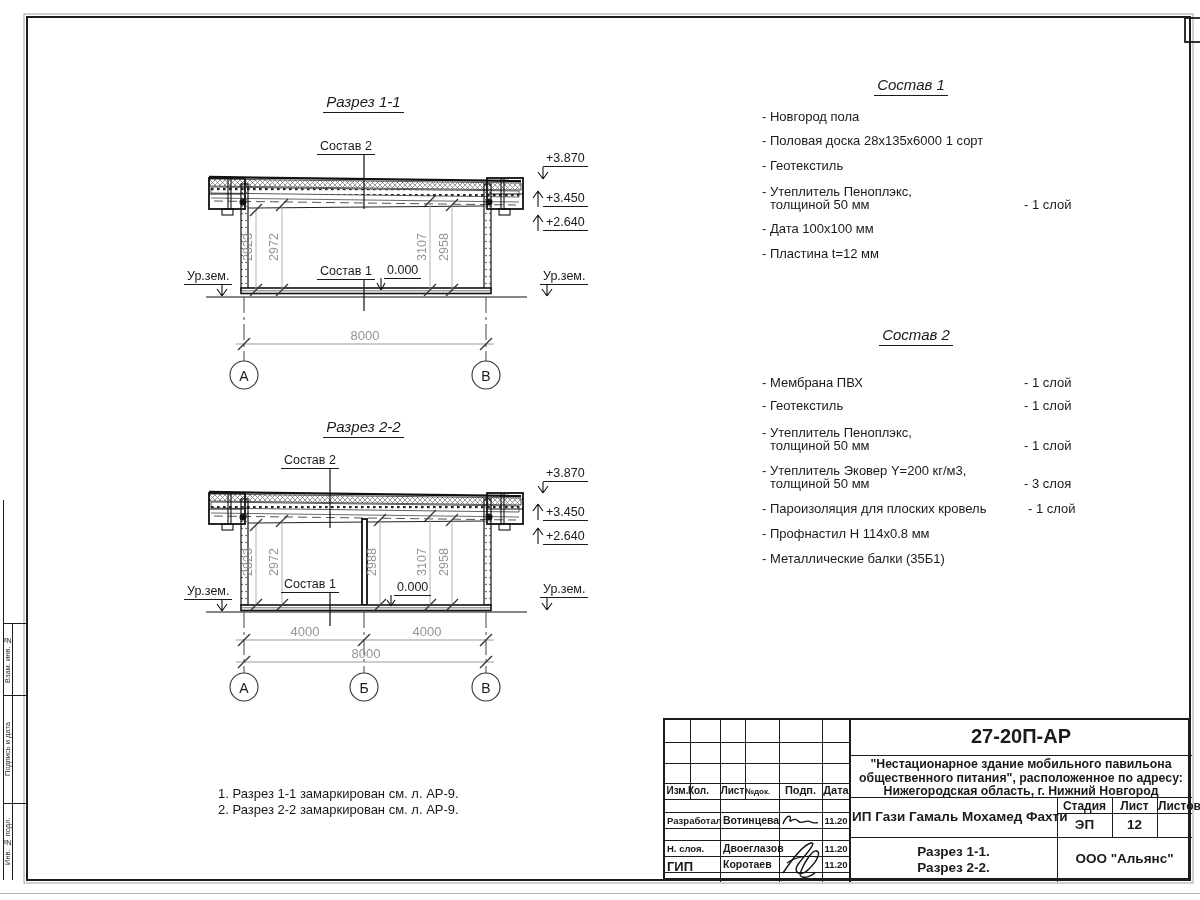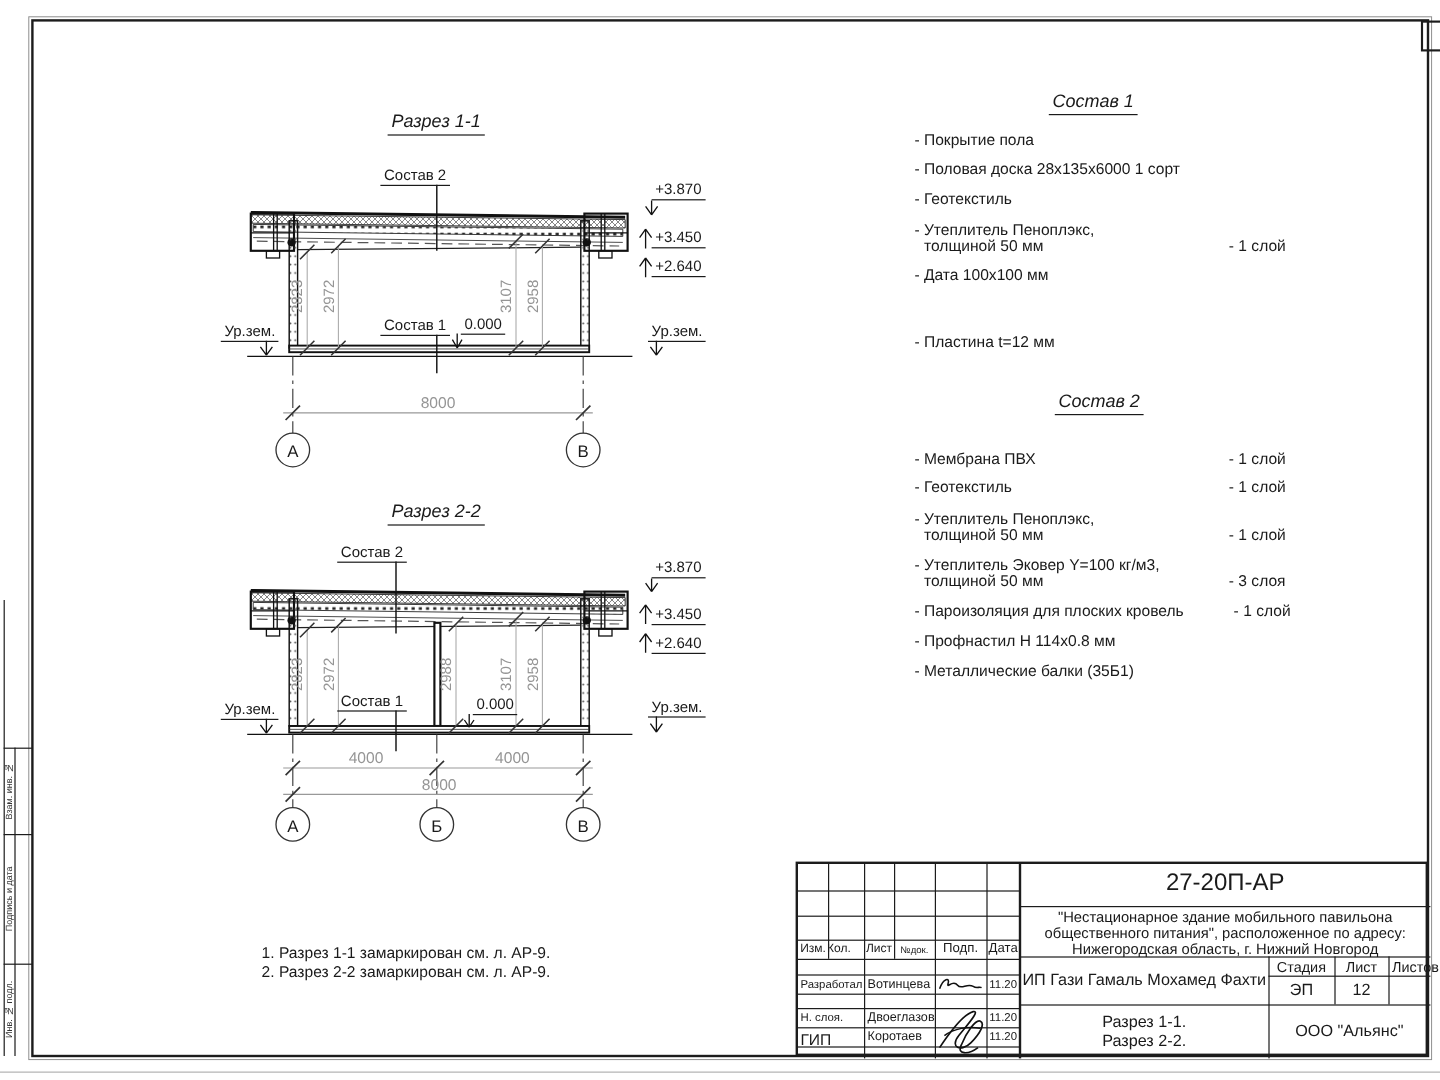--- a/index.html
+++ b/index.html
@@ -11,21 +11,21 @@
   .rot{transform:rotate(-90deg);transform-origin:center center;width:40px;height:16px;text-align:center;}
   .ul{display:inline-block;border-bottom:1.3px solid #1a1a1a;padding:0 3px 1px 3px;margin-left:-3px;}
   .ttl{font-size:15px;font-style:italic;}
   .ttl .ul{border-bottom-width:1.4px;padding-bottom:2px;}
   svg{position:absolute;left:0;top:0;}
   
   .hl,.vl{position:absolute;background:#1c1c1c;}
   .hl{height:1.4px;}
   .vl{width:1.4px;}
   .tb{position:absolute;left:663px;top:718px;width:527px;height:162px;border:2.2px solid #1c1c1c;box-sizing:border-box;}
-  .tbt{position:absolute;font-family:"Liberation Sans",sans-serif;color:#1a1a1a;white-space:nowrap;}
+  .tbt{position:absolute;font-family:"Liberation Sans",sans-serif;color:#1a1a1a;white-space:nowrap;font-weight:bold;}
   
   .side{position:absolute;left:3px;top:500px;width:24px;height:380px;}
   .vlabel{position:absolute;left:0;width:9px;overflow:hidden;display:flex;align-items:center;justify-content:center;
           writing-mode:vertical-rl;transform:rotate(180deg);font-size:7.5px;color:#333;
           font-family:"Liberation Sans",sans-serif;white-space:nowrap;}
 </style>
 </head>
 <body>
 
 <div id="sheet">
@@ -246,38 +246,38 @@
   <div class="t gray rot" style="left:403px;top:554px;font-size:12.5px;">3107</div>
   <div class="t gray rot" style="left:425px;top:554px;font-size:12.5px;">2958</div>
   <div class="t gray c" style="left:275px;top:625px;width:60px;">4000</div>
   <div class="t gray c" style="left:397px;top:625px;width:60px;">4000</div>
   <div class="t gray c" style="left:336px;top:647px;width:60px;">8000</div>
   <div class="t c" style="left:231px;top:680px;width:26px;font-size:14px;">А</div>
   <div class="t c" style="left:351px;top:680px;width:26px;font-size:14px;">Б</div>
   <div class="t c" style="left:473px;top:680px;width:26px;font-size:14px;">В</div>
 
   <div class="t ttl c" style="left:855px;top:76px;width:115px;"><span class="ul">Состав 1</span></div>
-  <div class="t" style="left:762px;top:110px;">- Покрытие пола</div>
+  <div class="t" style="left:762px;top:110px;">- Новгород пола</div>
   <div class="t" style="left:762px;top:134px;">- Половая доска 28х135х6000 1 сорт</div>
   <div class="t" style="left:762px;top:159px;">- Геотекстиль</div>
   <div class="t" style="left:762px;top:185px;">- Утеплитель Пеноплэкс,</div>
   <div class="t" style="left:770px;top:198px;">толщиной 50 мм</div>
   <div class="t" style="left:1024px;top:198px;">- 1 слой</div>
   <div class="t" style="left:762px;top:222px;">- Дата 100х100 мм</div>
-  <div class="t" style="left:762px;top:247px;margin-top:31px;">- Пластина t=12 мм</div>
+  <div class="t" style="left:762px;top:247px;">- Пластина t=12 мм</div>
 
   <div class="t ttl c" style="left:860px;top:326px;width:115px;"><span class="ul">Состав 2</span></div>
   <div class="t" style="left:762px;top:376px;">- Мембрана ПВХ</div>
   <div class="t" style="left:1024px;top:376px;">- 1 слой</div>
   <div class="t" style="left:762px;top:399px;">- Геотекстиль</div>
   <div class="t" style="left:1024px;top:399px;">- 1 слой</div>
   <div class="t" style="left:762px;top:426px;">- Утеплитель Пеноплэкс,</div>
   <div class="t" style="left:770px;top:439px;">толщиной 50 мм</div>
   <div class="t" style="left:1024px;top:439px;">- 1 слой</div>
-  <div class="t" style="left:762px;top:464px;">- Утеплитель Эковер Y=100 кг/м3,</div>
+  <div class="t" style="left:762px;top:464px;">- Утеплитель Эковер Y=200 кг/м3,</div>
   <div class="t" style="left:770px;top:477px;">толщиной 50 мм</div>
   <div class="t" style="left:1024px;top:477px;">- 3 слоя</div>
   <div class="t" style="left:762px;top:502px;">- Пароизоляция для плоских кровель</div>
   <div class="t" style="left:1028px;top:502px;">- 1 слой</div>
   <div class="t" style="left:762px;top:527px;">- Профнастил Н 114х0.8 мм</div>
   <div class="t" style="left:762px;top:552px;">- Металлические балки (35Б1)</div>
 
   <div class="t" style="left:218px;top:787px;">1. Разрез 1-1 замаркирован см. л. АР-9.</div>
   <div class="t" style="left:218px;top:803px;">2. Разрез 2-2 замаркирован см. л. АР-9.</div>
 
@@ -320,21 +320,21 @@
     <div class="tbt" style="left:492px;top:79px;width:45px;text-align:center;font-size:12px;">Листов</div>
     <div class="tbt" style="left:392px;top:97px;width:55px;text-align:center;font-size:13.5px;">ЭП</div>
     <div class="tbt" style="left:447px;top:97px;width:45px;text-align:center;font-size:13.5px;">12</div>
     <div class="tbt" style="left:185px;top:124px;width:207px;text-align:center;font-size:13.5px;">Разрез 1-1.</div>
     <div class="tbt" style="left:185px;top:140px;width:207px;text-align:center;font-size:13.5px;">Разрез 2-2.</div>
     <div class="tbt" style="left:392px;top:131px;width:135px;text-align:center;font-size:13.5px;">ООО "Альянс"</div>
 
     <div class="tbt" style="left:0;top:65px;width:25px;text-align:center;font-size:10px;">Изм.</div>
     <div class="tbt" style="left:14px;top:65px;width:30px;text-align:right;font-size:10px;">Кол.</div>
     <div class="tbt" style="left:55px;top:65px;width:25px;text-align:center;font-size:10px;">Лист</div>
-    <div class="tbt" style="left:80px;top:67px;width:34px;text-align:center;font-size:8px;">№док.</div>
+    <div class="tbt" style="left:80px;top:67px;width:34px;font-size:8px;">№док.</div>
     <div class="tbt" style="left:114px;top:64px;width:43px;text-align:center;font-size:11px;">Подп.</div>
     <div class="tbt" style="left:157px;top:64px;width:28px;text-align:center;font-size:11px;">Дата</div>
 
     <div class="tbt" style="left:2px;top:95px;font-size:9.5px;">Разработал</div>
     <div class="tbt" style="left:58px;top:94px;font-size:10.5px;">Вотинцева</div>
     <div class="tbt" style="left:157px;top:95px;width:28px;text-align:center;font-size:9.5px;">11.20</div>
     <div class="tbt" style="left:2px;top:123px;font-size:9.5px;">Н. слоя.</div>
     <div class="tbt" style="left:58px;top:122px;font-size:10.5px;">Двоеглазов</div>
     <div class="tbt" style="left:157px;top:123px;width:28px;text-align:center;font-size:9.5px;">11.20</div>
     <div class="tbt" style="left:2px;top:139px;font-size:13px;">ГИП</div>

